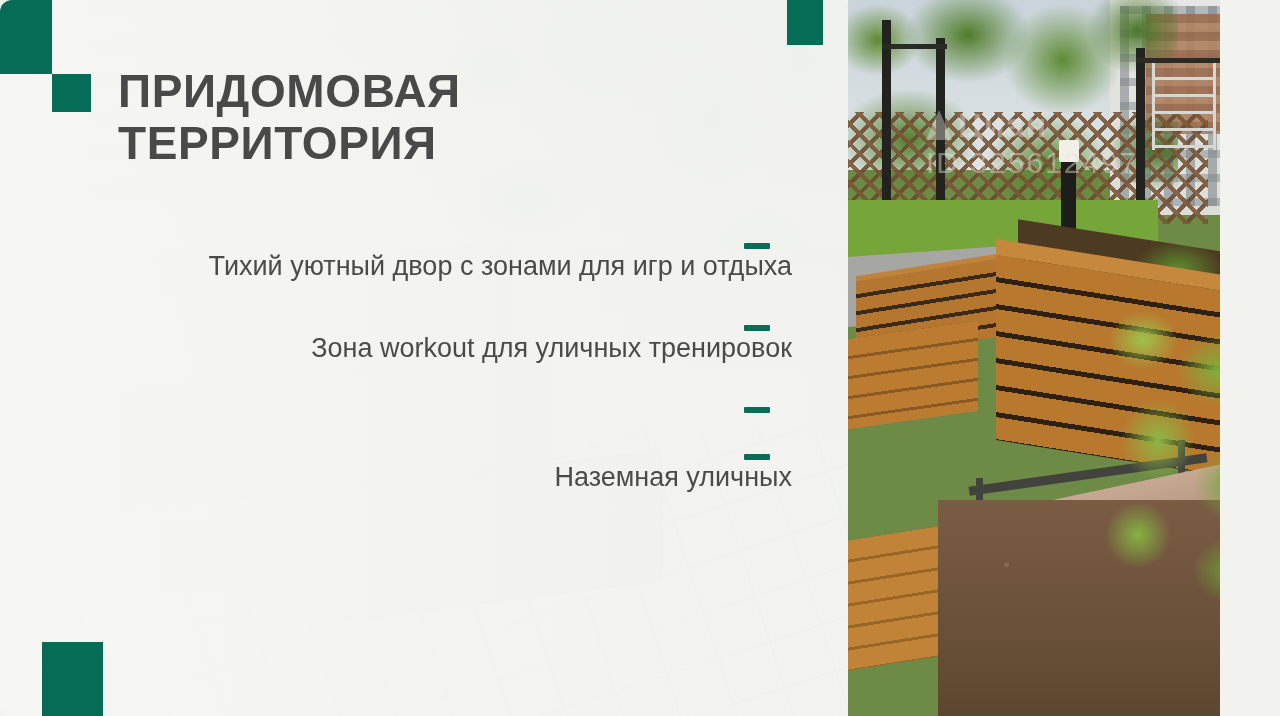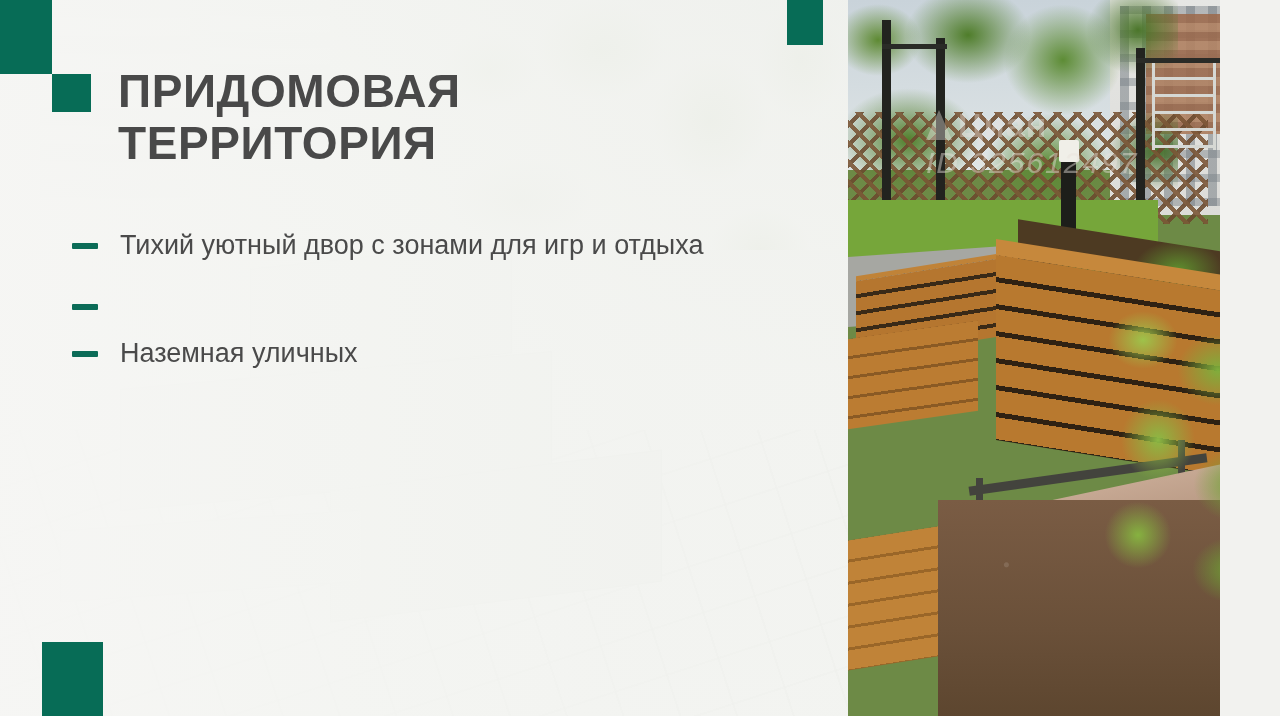--- a/index.html
+++ b/index.html
@@ -4,21 +4,21 @@
 <style>
   html,body{margin:0;padding:0;}
   body{
     width:1280px;height:716px;overflow:hidden;
     font-family:"Liberation Sans", sans-serif;
     background:#ffffff;
   }
   .slide{position:relative;width:1280px;height:716px;overflow:hidden;background:#f2f2ef;}
 
   
-  .left-panel{position:absolute;left:0;top:0;width:848px;height:716px;overflow:hidden;background:#eceeea;}
+  .left-panel{position:absolute;left:0;top:0;width:848px;height:716px;overflow:hidden;background:#eceeea;border-radius:12px;}
 
   
   .bg-photo{position:absolute;left:0;top:0;width:848px;height:716px;overflow:hidden;}
   .bg-sky{position:absolute;left:0;top:0;width:848px;height:250px;
     background:linear-gradient(180deg,#dfe3dd 0%,#e6e8e2 40%,#eceee9 100%);}
   .bg-trees{position:absolute;left:430px;top:0;width:418px;height:330px;
     background:
       radial-gradient(ellipse 70px 55px at 60px 70px,#cfd8c4 0%,rgba(207,216,196,0) 70%),
       radial-gradient(ellipse 90px 70px at 170px 50px,#c9d4bb 0%,rgba(201,212,187,0) 72%),
       radial-gradient(ellipse 80px 90px at 280px 120px,#cdd7c0 0%,rgba(205,215,192,0) 72%),
@@ -51,21 +51,21 @@
   .sq-top-right{left:787px;top:0;width:36px;height:45px;}
   .sq-bl{left:42px;top:642px;width:61px;height:74px;}
 
   
   .title{position:absolute;left:118px;top:66px;width:640px;
     font-size:46px;font-weight:bold;line-height:1.13;color:#494949;letter-spacing:.6px;}
   .title-line{display:block;}
 
   
   .bullets{position:absolute;left:72px;top:228px;width:720px;}
-  .bullet{display:flex;align-items:flex-start;margin-bottom:26px;}
+  .bullet{display:flex;align-items:flex-end;margin-bottom:26px;flex-direction:column;}
   .dash{flex:0 0 auto;width:26px;height:6px;background:#0b6b57;margin-top:15px;margin-right:22px;border-radius:1px;}
   .btext{font-size:27px;line-height:1.30;color:#4a4a4a;font-weight:400;max-width:640px;}
 
   
   .photo{position:absolute;left:848px;top:0;width:372px;height:716px;overflow:hidden;background:#6d8a46;}
   .ph-sky{position:absolute;left:0;top:0;width:432px;height:170px;background:linear-gradient(180deg,#c9d3da 0%,#dfe5e6 100%);}
   .ph-building{position:absolute;left:262px;top:0;width:170px;height:215px;
     background:linear-gradient(180deg,#e6e6e4 0%,#dcdcd8 100%);}
   .ph-bwin{position:absolute;left:272px;top:6px;width:150px;height:200px;
     background:
@@ -143,21 +143,21 @@
       radial-gradient(ellipse 60px 40px at 140px 30px,#5e8f2e 0%,rgba(94,143,46,0) 74%),
       radial-gradient(ellipse 55px 38px at 205px 60px,#79a83c 0%,rgba(121,168,60,0) 74%);}
 
   
   .wm{position:absolute;left:78px;top:108px;color:rgba(232,226,220,.40);
     font-family:"Liberation Sans", sans-serif;user-select:none;}
   .wm-logo{display:flex;align-items:center;font-size:34px;font-weight:bold;letter-spacing:1px;line-height:1;}
   .wm-mark{display:inline-block;width:26px;height:30px;margin-right:6px;position:relative;}
   .wm-mark:before{content:"";position:absolute;left:0;top:0;width:0;height:0;
     border-left:13px solid transparent;border-right:13px solid transparent;border-bottom:30px solid rgba(232,226,220,.40);}
-  .wm-id{font-size:30px;letter-spacing:2px;margin-top:4px;color:rgba(232,226,220,.45);font-style:italic;}
+  .wm-id{font-size:30px;letter-spacing:2px;margin-top:4px;color:rgba(232,226,220,.45);}
 </style>
 </head>
 <body>
 
 <div class="slide">
 
   <div class="left-panel">
 
     <div class="bg-photo">
       <div class="bg-sky"></div>
@@ -180,20 +180,24 @@
 
     <div class="title">
       <span class="title-line">ПРИДОМОВАЯ</span>
       <span class="title-line">ТЕРРИТОРИЯ</span>
     </div>
 
     <div class="bullets">
       <div class="bullet">
         <span class="dash"></span>
         <span class="btext">Тихий уютный двор с зонами для игр и отдыха</span>
+      </div>
+      <div class="bullet">
+        <span class="dash"></span>
+        <span class="btext">Зона workout для уличных тренировок</span>
       </div>
       <div class="bullet">
         <span class="dash"></span>
       </div>
       <div class="bullet">
         <span class="dash"></span>
         <span class="btext">Наземная уличных</span>
       </div>
     </div>
   </div>

